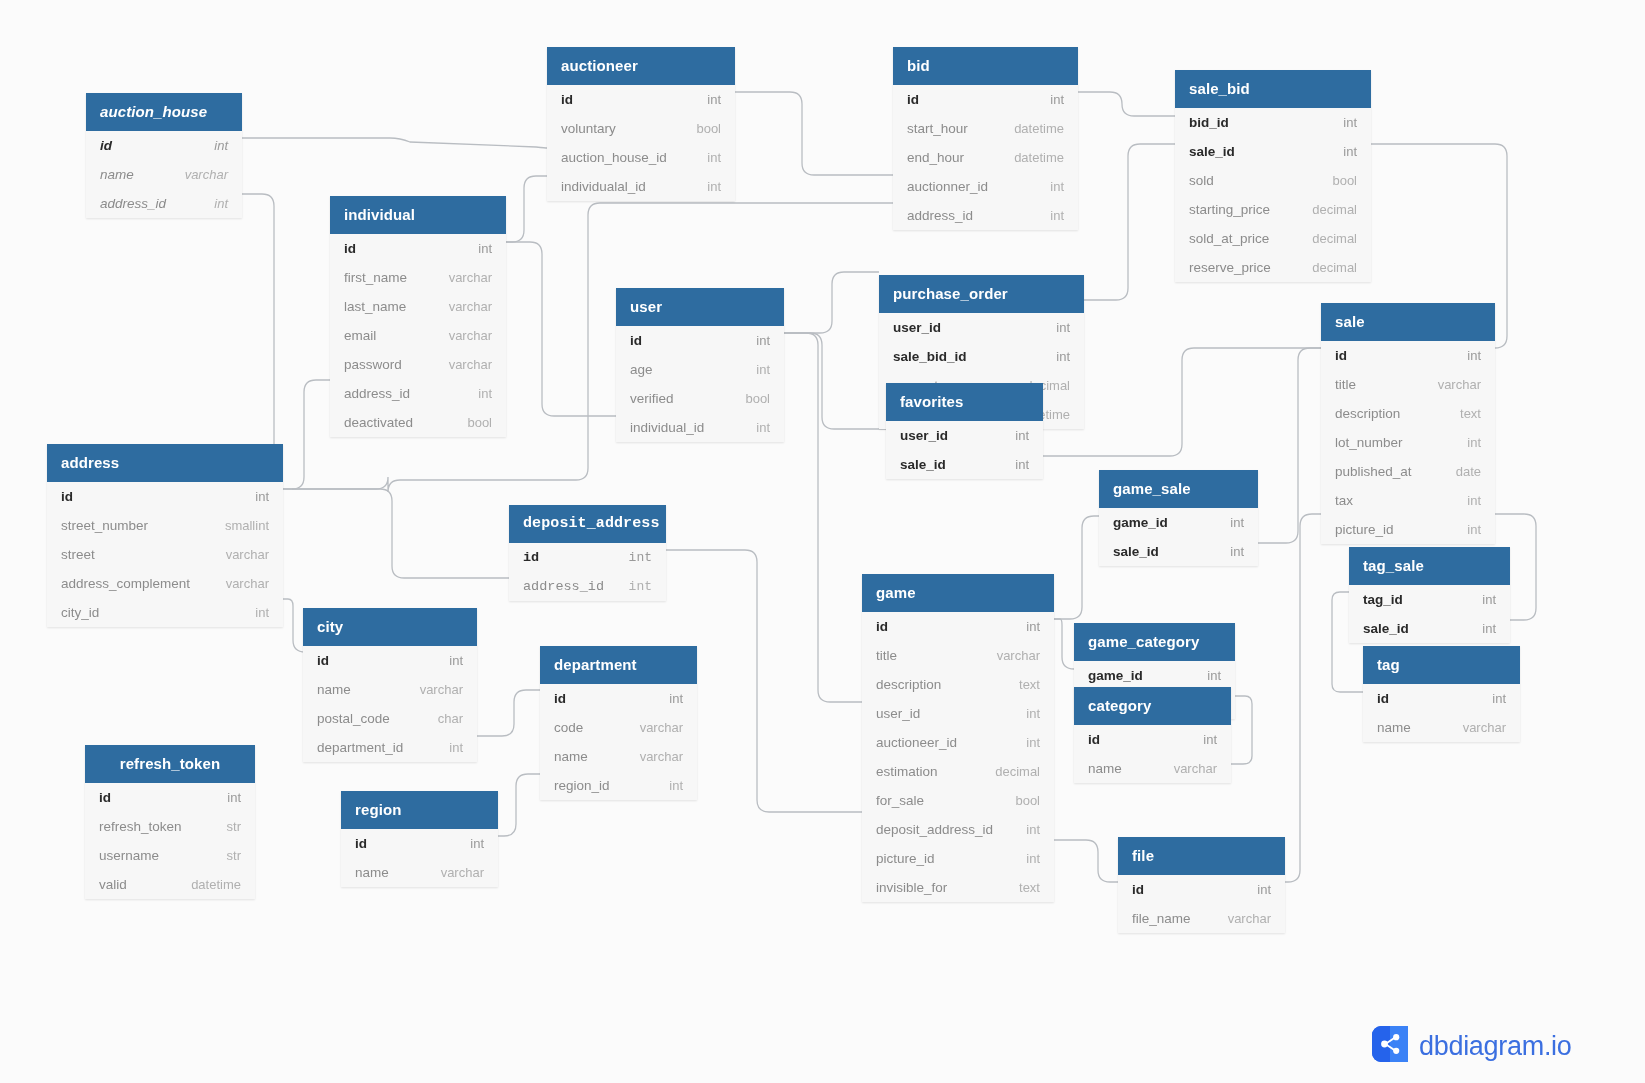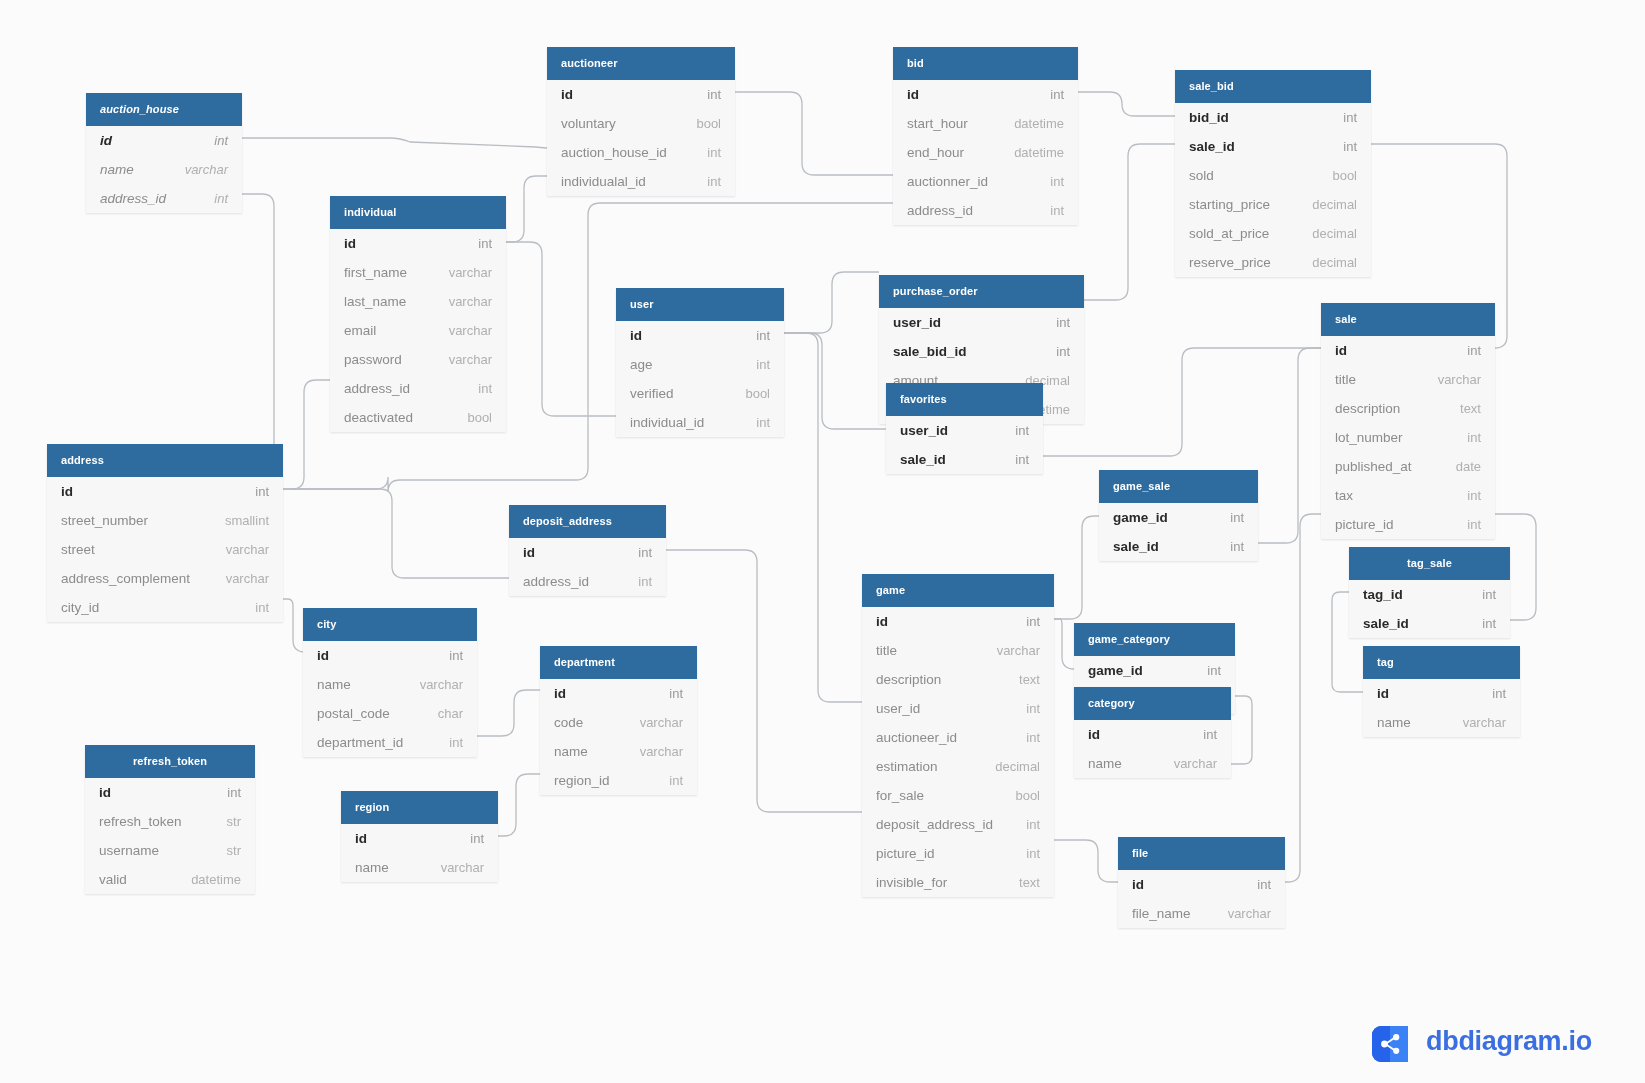--- a/index.html
+++ b/index.html
@@ -29,21 +29,21 @@
   }
   .table-card {
     position: absolute;
     background: #f7f7f7;
     box-shadow: 0 1px 2px rgba(0,0,0,0.10);
     box-sizing: border-box;
   }
   .table-header {
     background: #2e6ca0;
     color: #ffffff;
-    font-size: 11px;
+    font-size: 15px;
     font-weight: bold;
     padding: 10px 14px 11px 14px;
     letter-spacing: 0.1px;
     white-space: nowrap;
   }
   .table-body {
     padding: 0;
   }
   .field-row {
     display: flex;
@@ -67,23 +67,22 @@
     font-size: 13px;
   }
   .field-row.pk .field-type {
     color: #9a9a9a;
   }
   #brand {
     position: absolute;
     left: 1372px;
     top: 1026px;
     display: flex;
-    align-items: flex-start;
-    gap: 18px;
-    font-weight: bold;
+    align-items: flex-end;
+    gap: 11px;
   }
   #brand .logo-mark {
     width: 36px;
     height: 36px;
     border-radius: 9px;
     background: #2563eb;
     position: relative;
     flex: 0 0 auto;
   }
   #brand .logo-mark svg { display: block; }
@@ -402,34 +401,34 @@
           <div class="field-row pk">
             <span class="field-name">game_id</span>
             <span class="field-type">int</span>
           </div>
           <div class="field-row pk">
             <span class="field-name">sale_id</span>
             <span class="field-type">int</span>
           </div>
         </div>
       </div>
-      <div class="table-card" style="left: 509px; top: 505px; width: 157px;">
+      <div class="table-card" style="left: 509px; top: 505px; width: 157px; font-family: Liberation Mono, monospace;">
         <div class="table-header">deposit_address</div>
         <div class="table-body">
           <div class="field-row pk">
             <span class="field-name">id</span>
             <span class="field-type">int</span>
           </div>
           <div class="field-row">
             <span class="field-name">address_id</span>
             <span class="field-type">int</span>
           </div>
         </div>
       </div>
-      <div class="table-card" style="left: 1349px; top: 547px; width: 161px; text-align: center;">
+      <div class="table-card" style="left: 1349px; top: 547px; width: 161px;">
         <div class="table-header">tag_sale</div>
         <div class="table-body">
           <div class="field-row pk">
             <span class="field-name">tag_id</span>
             <span class="field-type">int</span>
           </div>
           <div class="field-row pk">
             <span class="field-name">sale_id</span>
             <span class="field-type">int</span>
           </div>

